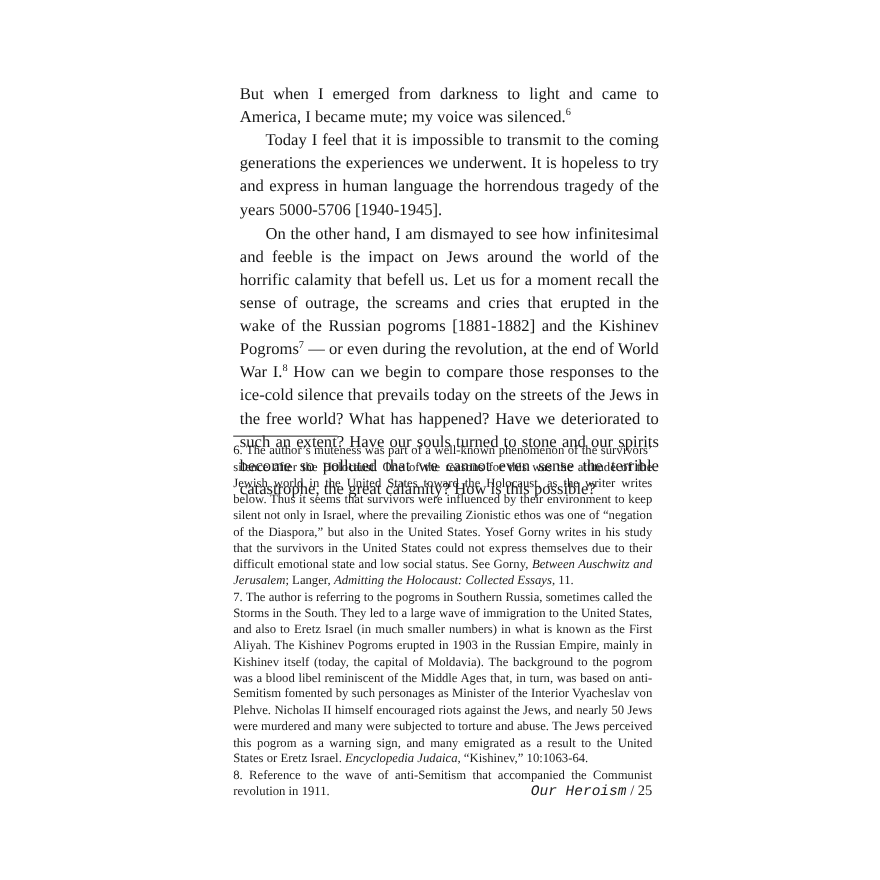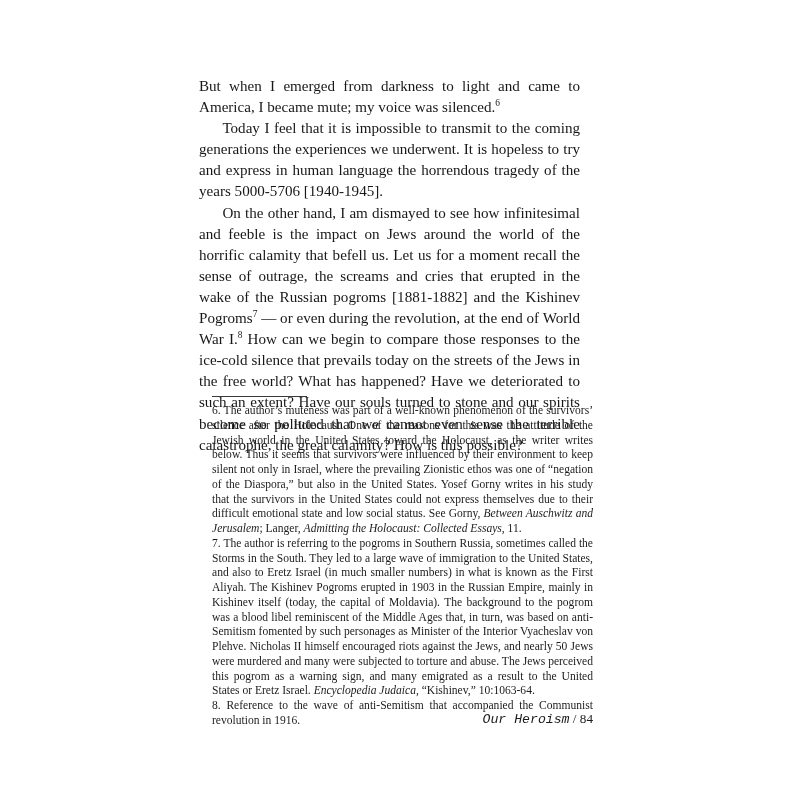--- a/index.html
+++ b/index.html
@@ -17,21 +17,21 @@
   .page {
     position: relative;
     width: 800px;
     height: 800px;
     box-sizing: border-box;
     background: #ffffff;
     overflow: hidden;
   }
   .text-column {
     position: absolute;
-    left: 199px;
+    left: 218px;
     top: 76px;
     width: 381px;
   }
   .body-block {
     font-size: 15.1px;
     line-height: 21.1px;
     text-align: justify;
     text-justify: inter-word;
     color: #171717;
   }
@@ -99,20 +99,20 @@
         <p class="indented">Today I feel that it is impossible to transmit to the coming generations the experiences we underwent. It is hopeless to try and express in human language the horrendous tragedy of the years 5000-5706 [1940-1945].</p>
         <p class="indented">On the other hand, I am dismayed to see how infinitesimal and feeble is the impact on Jews around the world of the horrific calamity that befell us. Let us for a moment recall the sense of outrage, the screams and cries that erupted in the wake of the Russian pogroms [1881-1882] and the Kishinev Pogroms<sup>7</sup> — or even during the revolution, at the end of World War I.<sup>8</sup> How can we begin to compare those responses to the ice-cold silence that prevails today on the streets of the Jews in the free world? What has happened? Have we deteriorated to such an extent? Have our souls turned to stone and our spirits become so polluted that we cannot even sense the terrible catastrophe, the great calamity? How is this possible?</p>
       </div>
   </div>
 
   <div class="fn-rule"></div>
 
   <div class="footnotes">
       <p>6. The author’s muteness was part of a well-known phenomenon of the survivors’ silence after the Holocaust. One of the reasons for this was the attitude of the Jewish world in the United States toward the Holocaust, as the writer writes below. Thus it seems that survivors were influenced by their environment to keep silent not only in Israel, where the prevailing Zionistic ethos was one of “negation of the Diaspora,” but also in the United States. Yosef Gorny writes in his study that the survivors in the United States could not express themselves due to their difficult emotional state and low social status. See Gorny, <i>Between Auschwitz and Jerusalem</i>; Langer, <i>Admitting the Holocaust: Collected Essays</i>, 11.</p>
       <p>7. The author is referring to the pogroms in Southern Russia, sometimes called the Storms in the South. They led to a large wave of immigration to the United States, and also to Eretz Israel (in much smaller numbers) in what is known as the First Aliyah. The Kishinev Pogroms erupted in 1903 in the Russian Empire, mainly in Kishinev itself (today, the capital of Moldavia). The background to the pogrom was a blood libel reminiscent of the Middle Ages that, in turn, was based on anti-Semitism fomented by such personages as Minister of the Interior Vyacheslav von Plehve. Nicholas II himself encouraged riots against the Jews, and nearly 50 Jews were murdered and many were subjected to torture and abuse. The Jews perceived this pogrom as a warning sign, and many emigrated as a result to the United States or Eretz Israel. <i>Encyclopedia Judaica</i>, “Kishinev,” 10:1063-64.</p>
-      <p>8. Reference to the wave of anti-Semitism that accompanied the Communist revolution in 1916.</p>
+      <p>8. Reference to the wave of anti-Semitism that accompanied the Communist revolution in 1911.</p>
     </div>
 
   <div class="page-footer">
-    <span class="title">Our Heroism</span><span> / </span><span>84</span>
+    <span class="title">Our Heroism</span><span> / </span><span>25</span>
   </div>
 
 </div>
 
 </body></html>

